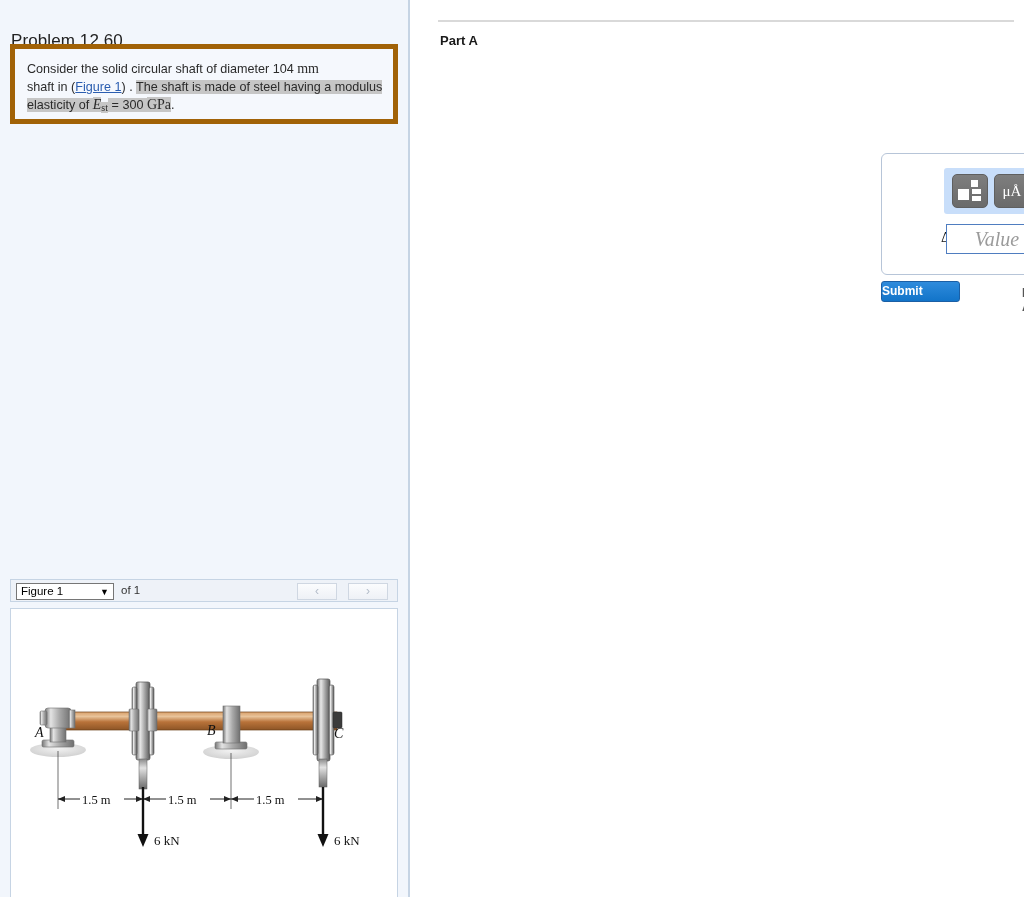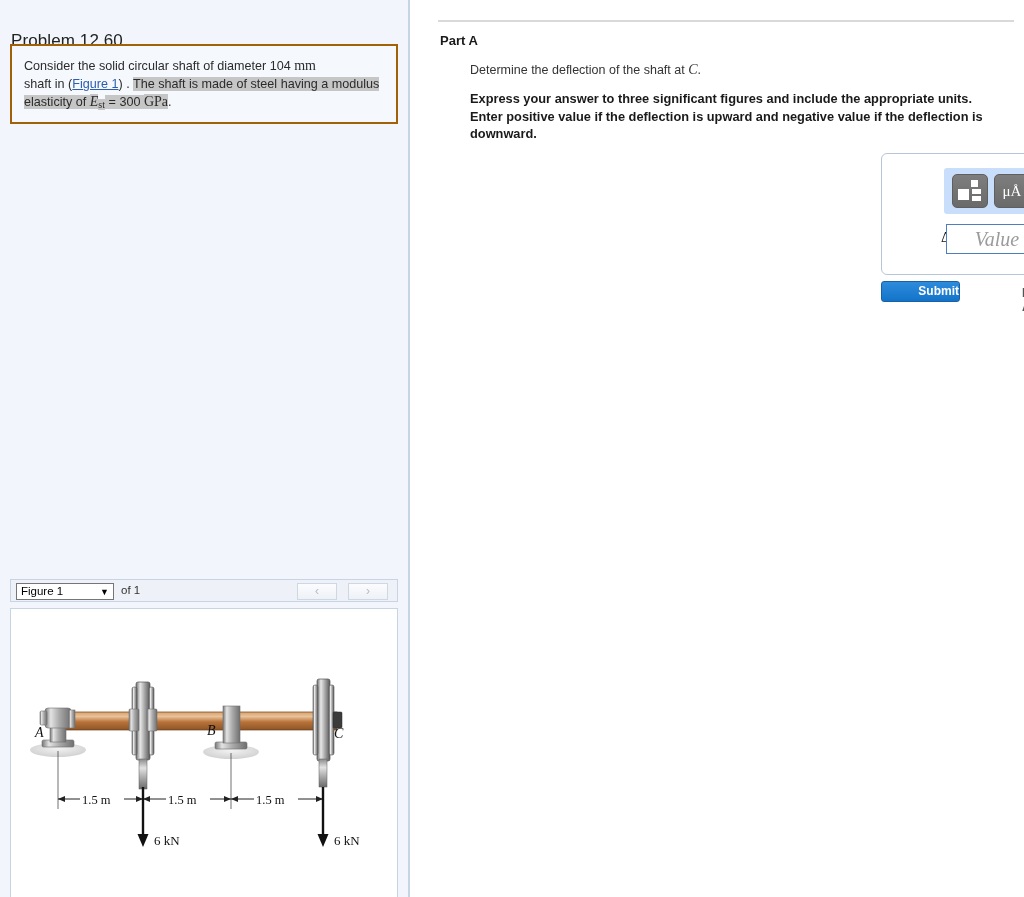--- a/index.html
+++ b/index.html
@@ -33,21 +33,21 @@
     color: #222222;
     letter-spacing: 0.1px;
     margin-top: 24px;
   }
   #problem-box {
     position: absolute;
     left: 10px; top: 44px;
     width: 388px;
     height: 80px;
     background: #f5f8fd;
-    border: 2px solid #a16207;
+    border: 5px solid #a16207;
     box-sizing: border-box;
   }
   #problem-text {
     position: absolute;
     left: 12px; top: 11px;
     width: 364px;
     font-size: 12.6px;
     line-height: 18px;
     color: #2b2b2b;
   }
@@ -251,21 +251,21 @@
     left: 469px; top: 281px;
     width: 79px;
     height: 21px;
     background: linear-gradient(to bottom, #2e8bdc, #1274c9);
     border: 1px solid #1b5fa5;
     border-radius: 3px;
     box-sizing: border-box;
     color: #ffffff;
     font-size: 12px;
     font-weight: bold;
-    text-align: right;
+    text-align: left;
     line-height: 19px;
     cursor: pointer;
   }
   #my-answers {
     position: absolute;
     left: 610px; top: 286px;
     font-size: 12px;
     font-weight: bold;
     color: #555555;
   }
@@ -402,26 +402,21 @@
       </svg>
     </div>
   </div>
 
   <div id="right-panel">
 
     <div id="top-rule"></div>
 
     <div id="part-a-title">Part A</div>
 
-    <div id="question-text">
-      <span>Determine the deflection of the shaft at</span>
-      <span class="mathvar">C</span><span>.</span>
-    </div>
-
-    <div id="instructions">Express your answer to three significant figures and include the appropriate units. Enter positive value if the deflection is upward and negative value if the deflection is downward.</div>
+
 
     <div id="answer-box">
 
       <div id="toolbar">
 
         <div class="tb-dark" id="tb-template">
           <svg width="34" height="32" viewBox="0 0 34 32">
             <rect x="5" y="14" width="11" height="11" fill="#ffffff"></rect>
             <rect x="18" y="5" width="7" height="7" fill="#ffffff"></rect>
             <rect x="19" y="14" width="9" height="5" fill="#ffffff"></rect>

